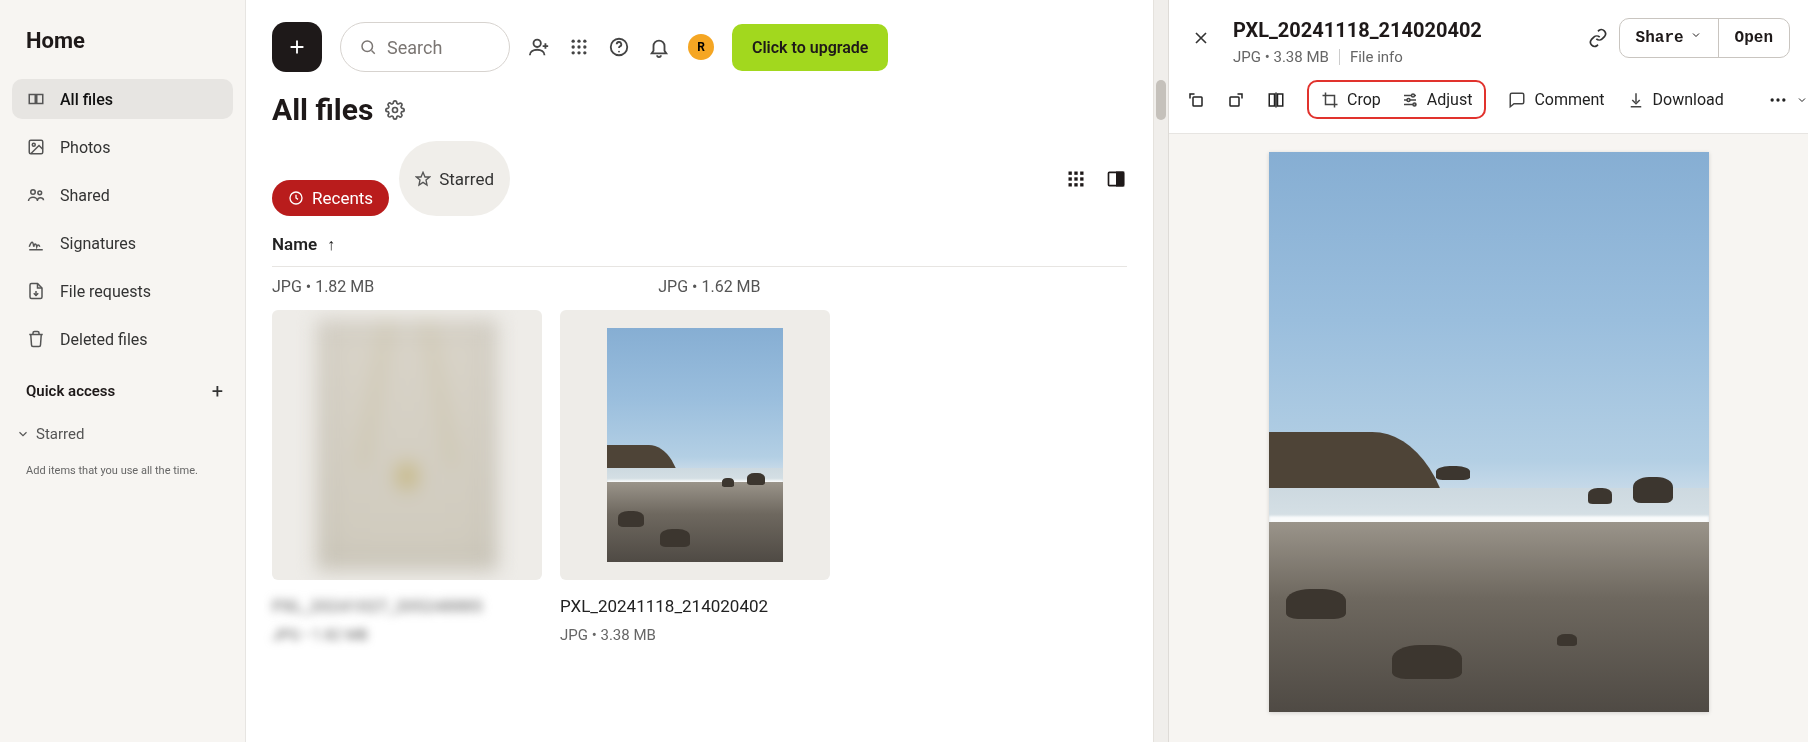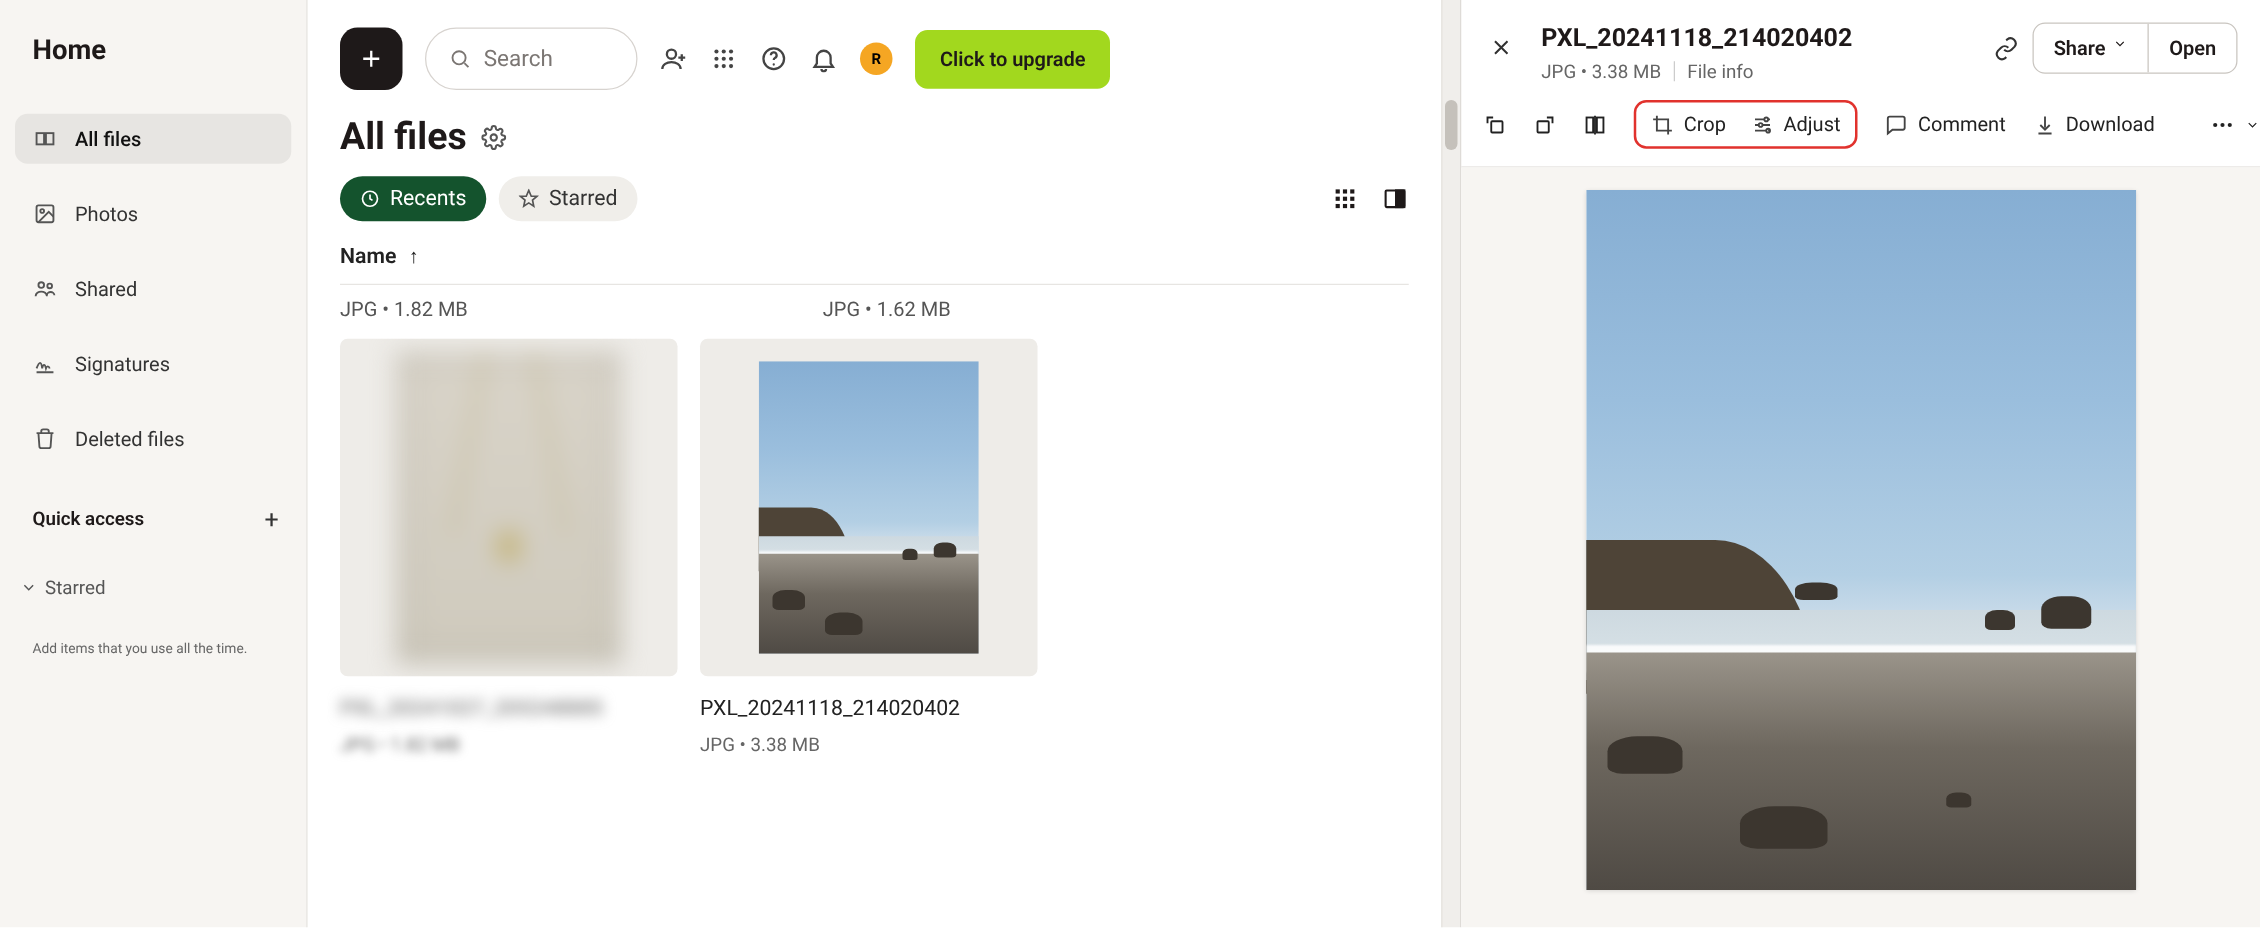--- a/index.html
+++ b/index.html
@@ -1,20 +1,20 @@
 <!DOCTYPE html>
 <html><head>
 <meta charset="utf-8">
 <style>
   * { box-sizing: border-box; margin: 0; padding: 0; }
   html, body { height: 100%; width: 100%; font-family: -apple-system, BlinkMacSystemFont, "Segoe UI", Roboto, sans-serif; overflow: hidden; }
   body { display: flex; background: #fff; color: #1e1919; }
 
   
-  .sidebar { width: 246px; min-width: 246px; background: #f7f5f2; border-right: 1px solid #e7e5e2; padding: 24px 12px 12px 12px; display: flex; flex-direction: column; gap: 20px; }
+  .sidebar { width: 246px; min-width: 246px; background: #f7f5f2; border-right: 1px solid #e7e5e2; padding: 24px 12px 12px 12px; display: flex; flex-direction: column; gap: 8px; }
   .home-title { font-size: 22px; font-weight: 700; padding: 4px 14px 18px 14px; }
   .nav-item { display: flex; align-items: center; gap: 14px; padding: 10px 14px; border-radius: 10px; font-size: 16px; color: #333; cursor: pointer; }
   .nav-item.active { background: #e7e5e2; font-weight: 500; color: #111; }
   .nav-item .ic { width: 20px; height: 20px; display: flex; align-items: center; justify-content: center; color: #555; }
   .section-row { display: flex; align-items: center; justify-content: space-between; padding: 12px 10px 6px 14px; }
   .section-label { font-size: 15px; font-weight: 600; }
   .chev-row { display: flex; align-items: center; gap: 6px; padding: 8px 4px; color: #555; font-size: 15px; cursor: pointer; }
   .help-txt { color: #666; font-size: 11px; line-height: 1.45; padding: 4px 14px; }
 
   
@@ -26,21 +26,21 @@
   .avatar { width: 26px; height: 26px; border-radius: 50%; background: #f5a623; color: #5a3; color:#683e00; font-size: 12px; font-weight:700; display:flex; align-items:center; justify-content:center; }
   .avatar { color:#000; }
   .upgrade-btn { background: #a2d81e; color: #1e1919; font-weight: 600; font-size: 16px; border-radius: 10px; padding: 14px 20px; cursor: pointer; }
 
   .heading-row { display:flex; align-items:center; gap:12px; padding: 10px 26px 14px 26px; }
   .page-title { font-size: 30px; font-weight: 700; }
 
   .filter-row { display:flex; align-items:center; justify-content:space-between; padding: 0 26px 8px 26px; }
   .chips { display:flex; gap:10px; }
   .chip { display:flex; align-items:center; gap:8px; padding: 8px 16px; border-radius: 999px; font-size: 17px; cursor:pointer; }
-  .chip.dark { background:#14532d; color:#fff; }
+  .chip.dark { background:#b91c1c; color:#fff;margin-top:39px; }
   .chip.light { background:#f0eeea; color:#333; }
   .view-icons { display:flex; gap:18px; align-items:center; }
   .view-icons .vi { width:22px; height:22px; display:flex; align-items:center; justify-content:center; cursor:pointer; color:#1e1919; }
 
   .col-head { padding: 10px 26px; display:flex; align-items:center; gap:10px; font-size:17px; font-weight:600; color:#222; border-bottom: none; }
   .col-head .arrow { font-size:16px; }
 
   .divider-thin { height:1px; background:#e7e5e2; margin: 2px 26px 10px 26px; }
 
   .meta-row { display:flex; gap:300px; padding: 0 26px 14px 26px; color:#555; font-size:16px; }
@@ -76,21 +76,21 @@
   .panel { width: 640px; min-width:640px; border-left:1px solid #dedbd7; display:flex; flex-direction:column; background:#fff; }
   .p-head { display:flex; align-items:flex-start; gap:18px; padding: 18px 18px 10px 18px; }
   .close-x { width:28px; height:28px; display:flex; align-items:center; justify-content:center; cursor:pointer; color:#333; margin-top:6px; }
   .p-title-block { flex:1; min-width:0; }
   .p-title { font-size:20px; font-weight:700; }
   .p-sub { display:flex; align-items:center; gap:10px; color:#666; font-size:15px; margin-top:6px; }
   .p-sub .sep { width:1px; height:16px; background:#ccc; }
   .p-actions { display:flex; align-items:center; gap:10px; }
   .link-ic { width:22px; height:22px; color:#333; cursor:pointer; display:flex; align-items:center; justify-content:center; }
   .btn-group { display:flex; border:1px solid #c9c5c0; border-radius:10px; overflow:hidden; }
-  .btn-group .b { padding: 10px 16px; font-size:16px; font-weight:600; cursor:pointer; display:flex; align-items:flex-start; gap:6px; }
+  .btn-group .b { padding: 10px 16px; font-size:16px; font-weight:600; cursor:pointer; display:flex; align-items:flex-start; gap:6px;font-family:Liberation Mono, monospace; }
   .btn-group .b + .b { border-left:1px solid #c9c5c0; }
 
   .toolbar { display:flex; align-items:center; gap:22px; padding: 4px 4px 14px 18px; border-bottom:1px solid #e7e5e2; }
   .toolbar .tl { display:flex; align-items:center; gap:8px; font-size:16px; color:#222; cursor:pointer; }
   .toolbar .ic { width:18px; height:18px; display:flex; align-items:center; justify-content:center; color:#444; }
   .toolbar .solo { width:28px; height:28px; justify-content:center; }
   .hl { border: 2.5px solid #e1322d; border-radius:10px; padding: 8px 12px; display:flex; gap:20px; }
 
   .preview-area { flex:1; background:#f7f5f2; display:flex; align-items:flex-start; justify-content:center; padding: 18px 0 0 0; overflow:hidden; }
   .preview-img { width: 440px; height: 560px; }
@@ -144,20 +144,31 @@
   <div class="nav-item">
     <span class="ic">
       <svg width="18" height="18" viewBox="0 0 24 24" fill="none" stroke="currentColor" stroke-width="2">
           <path d="M3 17c3-8 5-8 6 0 1-5 3-5 4 0 1-3 3-3 4 0"></path>
           <path d="M3 21h18"></path>
         </svg>
     </span>
     <span>Signatures</span>
   </div>
 
+  <div class="nav-item">
+    <span class="ic">
+      <svg width="18" height="18" viewBox="0 0 24 24" fill="none" stroke="currentColor" stroke-width="2">
+          <path d="M14 2H6a2 2 0 0 0-2 2v16a2 2 0 0 0 2 2h12a2 2 0 0 0 2-2V8z"></path>
+          <path d="M14 2v6h6"></path>
+          <path d="M12 18v-6"></path>
+          <path d="M9 15l3 3 3-3"></path>
+        </svg>
+    </span>
+    <span>File requests</span>
+  </div>
 
   <div class="nav-item">
     <span class="ic">
       <svg width="18" height="18" viewBox="0 0 24 24" fill="none" stroke="currentColor" stroke-width="2">
           <path d="M3 6h18"></path>
           <path d="M8 6V4a2 2 0 0 1 2-2h4a2 2 0 0 1 2 2v2"></path>
           <path d="M19 6l-1 14a2 2 0 0 1-2 2H8a2 2 0 0 1-2-2L5 6"></path>
         </svg>
     </span>
     <span>Deleted files</span>

